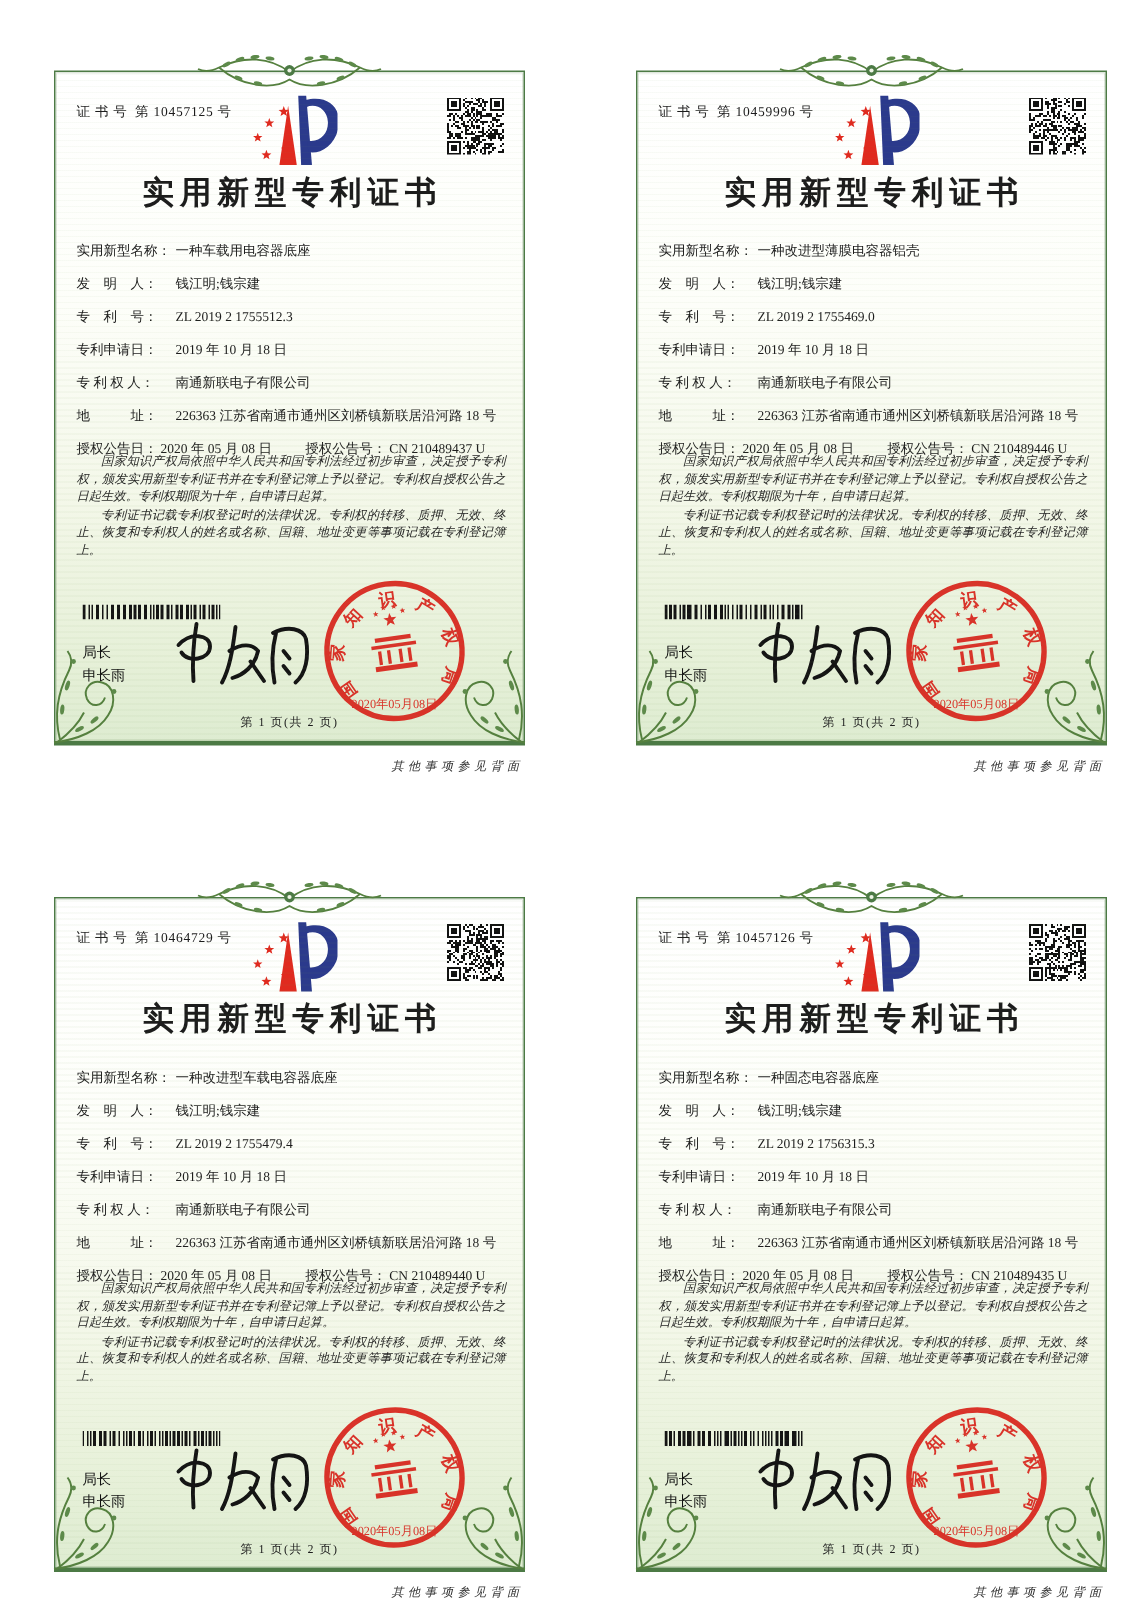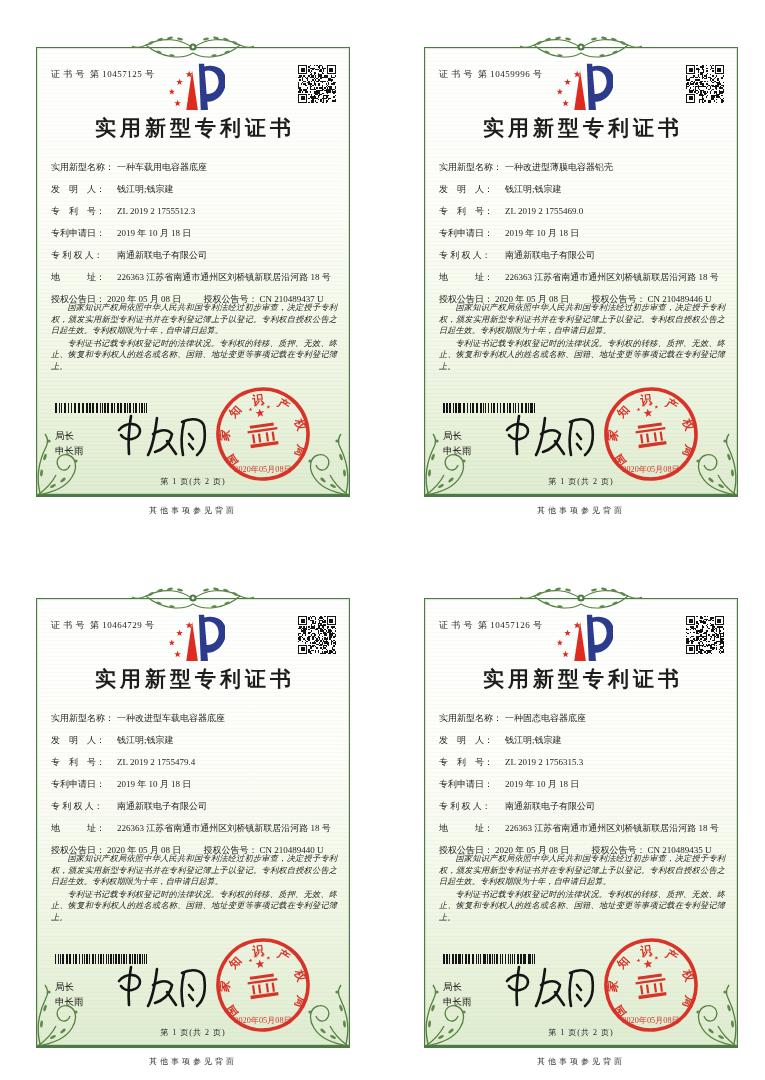--- a/index.html
+++ b/index.html
@@ -38,22 +38,22 @@
 
   .body{position:absolute;left:14px;right:12px;top:254px;font-size:8.2px;line-height:11.6px;
     font-style:italic;color:#262626;text-align:justify;}
   .body p{margin:0 0 1px 0;text-indent:2em;}
 
   .barcode{position:absolute;left:18px;top:355px;width:92px;height:10px;}
   .director{position:absolute;left:18px;top:381px;font-size:9.5px;line-height:15px;color:#111;}
   .signature{position:absolute;left:72px;top:360px;width:100px;height:54px;}
   .seal{position:absolute;left:176px;top:336px;width:100px;height:100px;opacity:.94;}
   .page-no{position:absolute;left:0;width:100%;top:428px;text-align:center;font-size:8px;letter-spacing:1px;}
-  .back-note{position:absolute;left:0;width:100%;top:457px;text-align:center;font-size:8px;
-    letter-spacing:3px;color:#333;}
+  .back-note{position:absolute;left:0;width:100%;top:457px;text-align:right;font-size:8px;
+    font-style:italic;letter-spacing:3px;color:#333;}
 </style>
 </head>
 <body>
 
   <section class="cert c0">
 
     <svg class="garland" viewBox="0 0 136 28">
       <g fill="none" stroke="#55803f" stroke-width="1.2">
         <path d="M68,14 C55,4 38,3 21,11 C15,14 11,14 7,12"></path>
         <path d="M68,14 C81,4 98,3 115,11 C121,14 125,14 129,12"></path>

